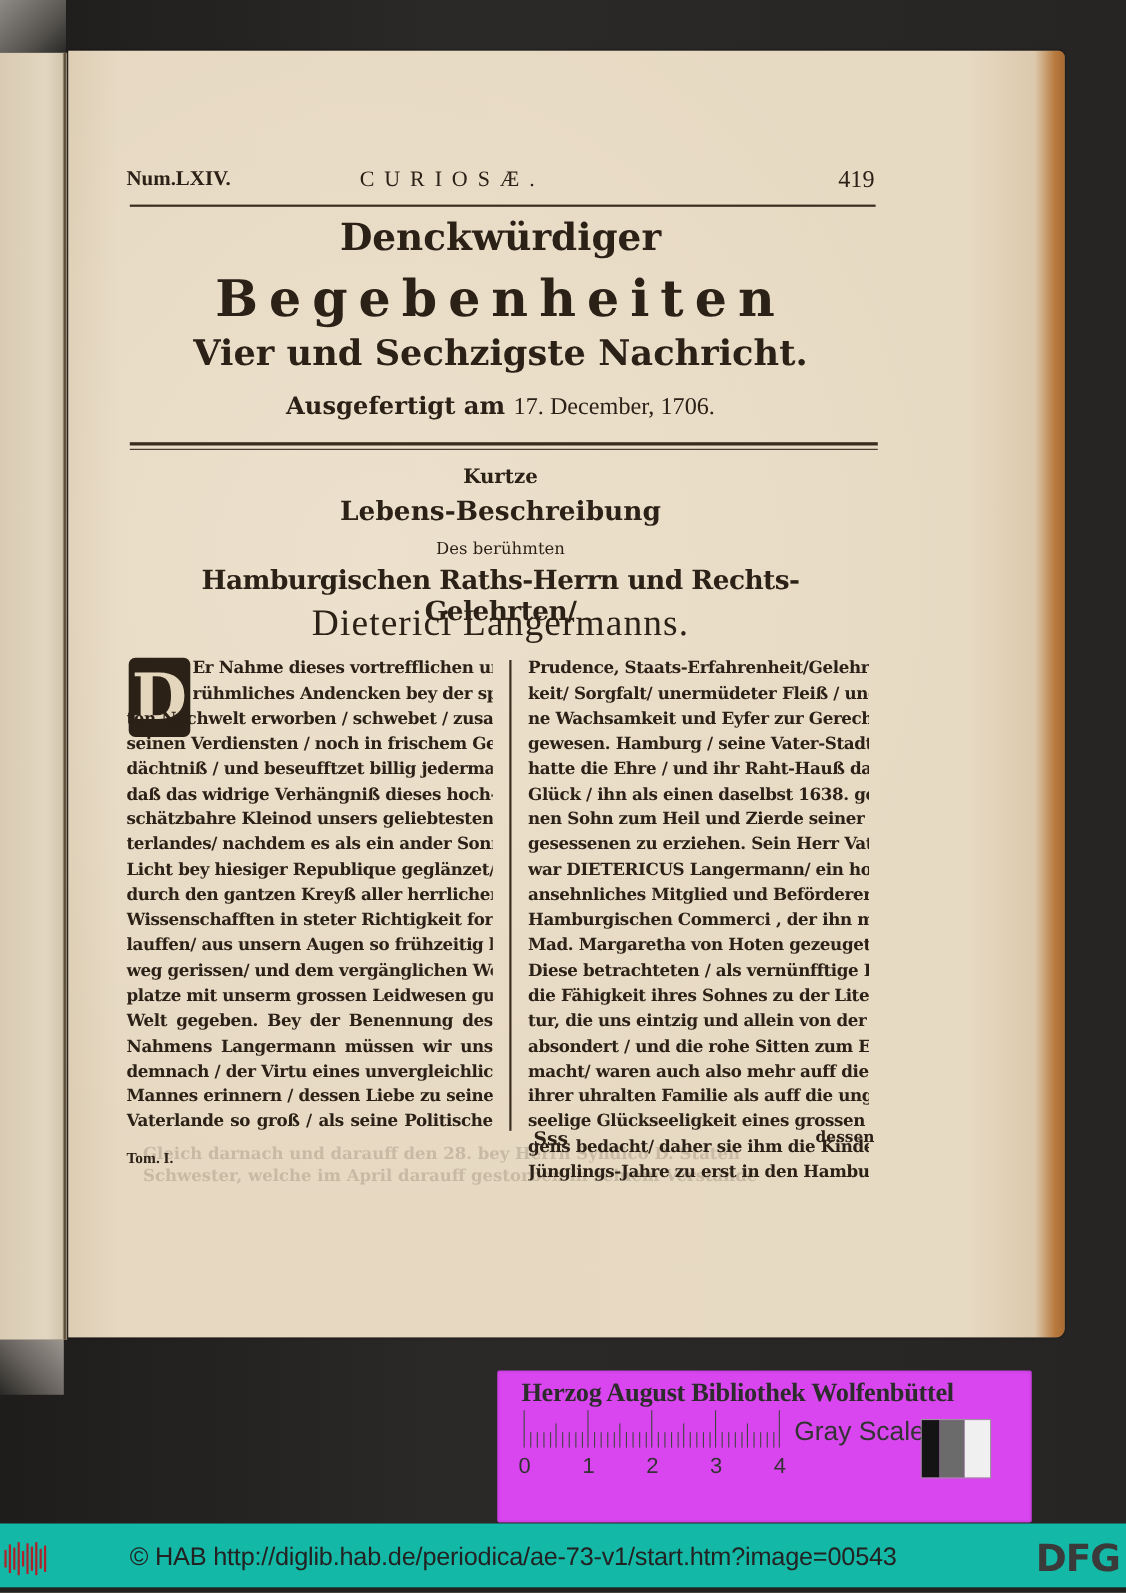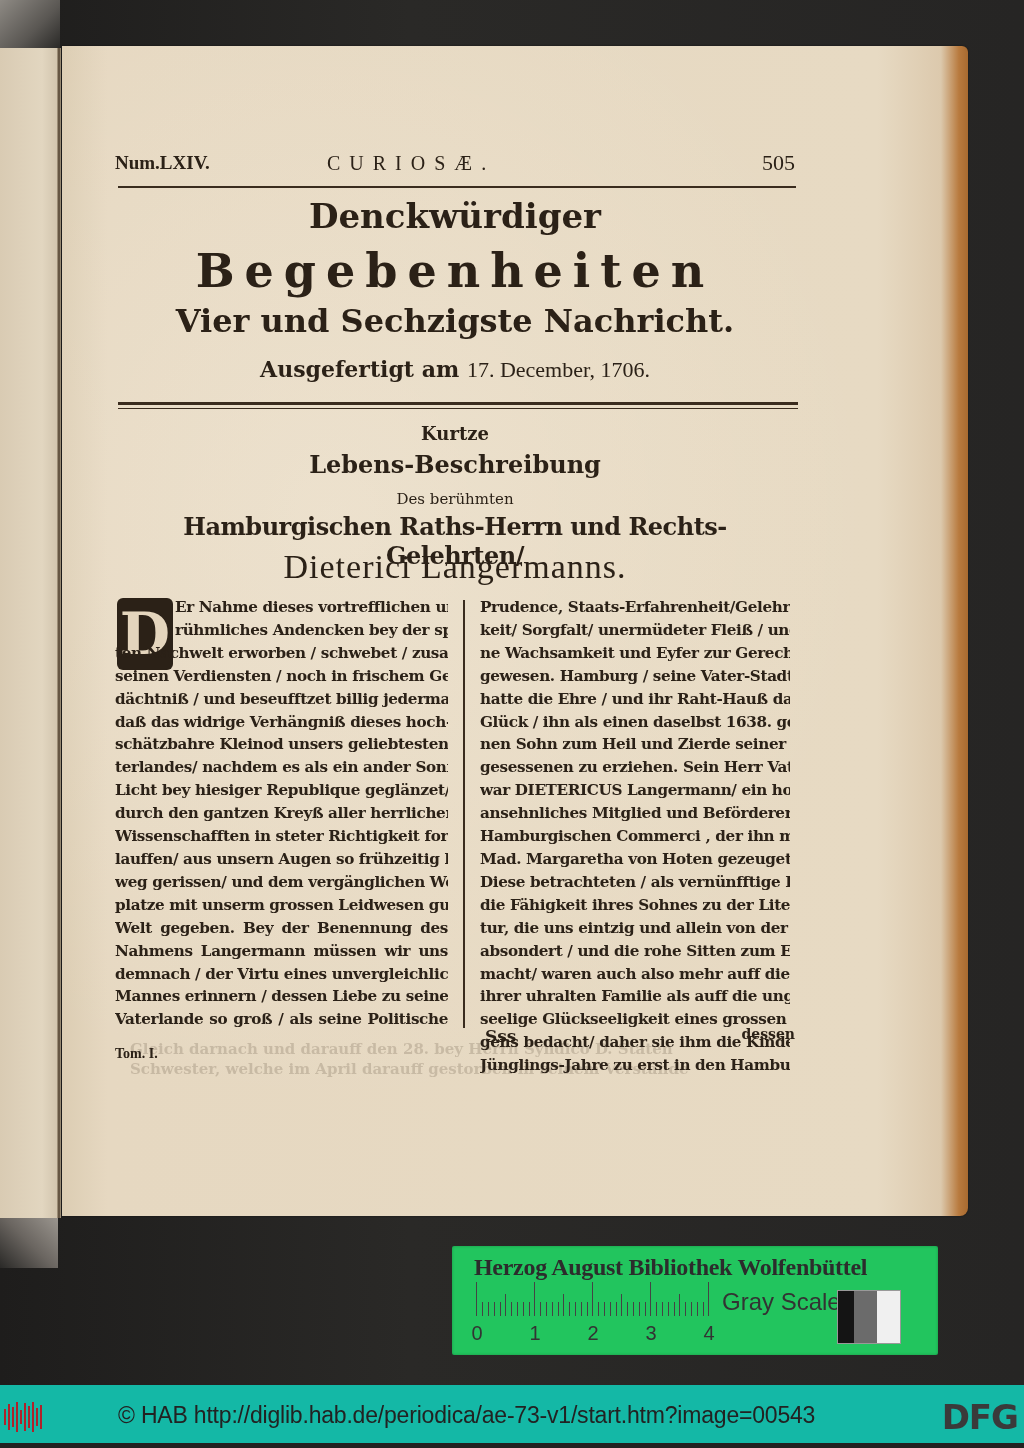--- a/index.html
+++ b/index.html
@@ -75,22 +75,22 @@
   .col-divider {
     position: absolute; left: 463px; top: 600px; width: 2px; height: 428px; background: #3a2c1e;
   }
   .sig-row { position: absolute; top: 1026px; left: 115px; width: 680px; height: 22px; font-size: 14px; font-weight: bold; }
   .sig-left { position: absolute; left: 0; top: 0; font-family: Liberation Serif, serif; margin-top: 20px; }
   .sig-mid { position: absolute; left: 370px; top: 0; font-size: 17px; }
   .sig-right { position: absolute; right: 0; top: 0; }
   .bleed { position: absolute; color: rgba(60,45,30,.18); font-size: 15px; font-weight: bold; white-space: nowrap; }
 
   .label {
-    position: absolute; left: 452px; top: 1246px; width: 486px; height: 109px;
-    background: #22c55e; border-radius: 2px;
+    position: absolute; left: 452px; top: 1246px; width: 486px; height: 138px;
+    background: #d946ef; border-radius: 2px;
     box-shadow: inset 0 0 3px rgba(0,0,0,.25);
   }
   .label-title {
     position: absolute; left: 22px; top: 8px; font-family: "Liberation Serif", serif;
     font-weight: bold; font-size: 24px; color: #2c2c2c; letter-spacing: -0.3px;
   }
   .ruler { position: absolute; left: 24px; top: 44px; width: 236px; height: 60px; }
   .tick { position: absolute; bottom: 34px; width: 1px; background: #444; }
   .ruler-num { position: absolute; top: 32px; font-family: "Liberation Sans", sans-serif; font-size: 20px; color: #333; transform: translateX(-50%); }
   .gray-label { position: absolute; left: 270px; top: 42px; font-family: Liberation Sans, sans-serif; font-size: 24px; color: #333; }
@@ -118,21 +118,21 @@
 <div class="gutter"></div>
 
 <div class="page"></div>
 
 <div class="bleed" style="left:130px;top:1040px;">Gleich darnach und darauff den 28. bey Herrn Syndico D. Staten</div>
 <div class="bleed" style="left:130px;top:1060px;">Schwester, welche im April darauff gestorben in seinem Verstande</div>
 
 <div class="header-line ink">
   <span class="hdr-num">Num.LXIV.</span>
   <span class="hdr-title">CURIOSÆ.</span>
-  <span class="hdr-page">505</span>
+  <span class="hdr-page">419</span>
 </div>
 <div class="rule" style="left:118px;top:186px;width:678px;"></div>
 
 <div class="title-block frak ink t1">Denckwürdiger</div>
 <div class="title-block frak ink t2">Begebenheiten</div>
 <div class="title-block frak ink t3">Vier und Sechzigste Nachricht.</div>
 <div class="title-block frak ink t4">
   <span>Ausgefertigt am</span>
   <span class="roman">17. December, 1706.</span>
 </div>

